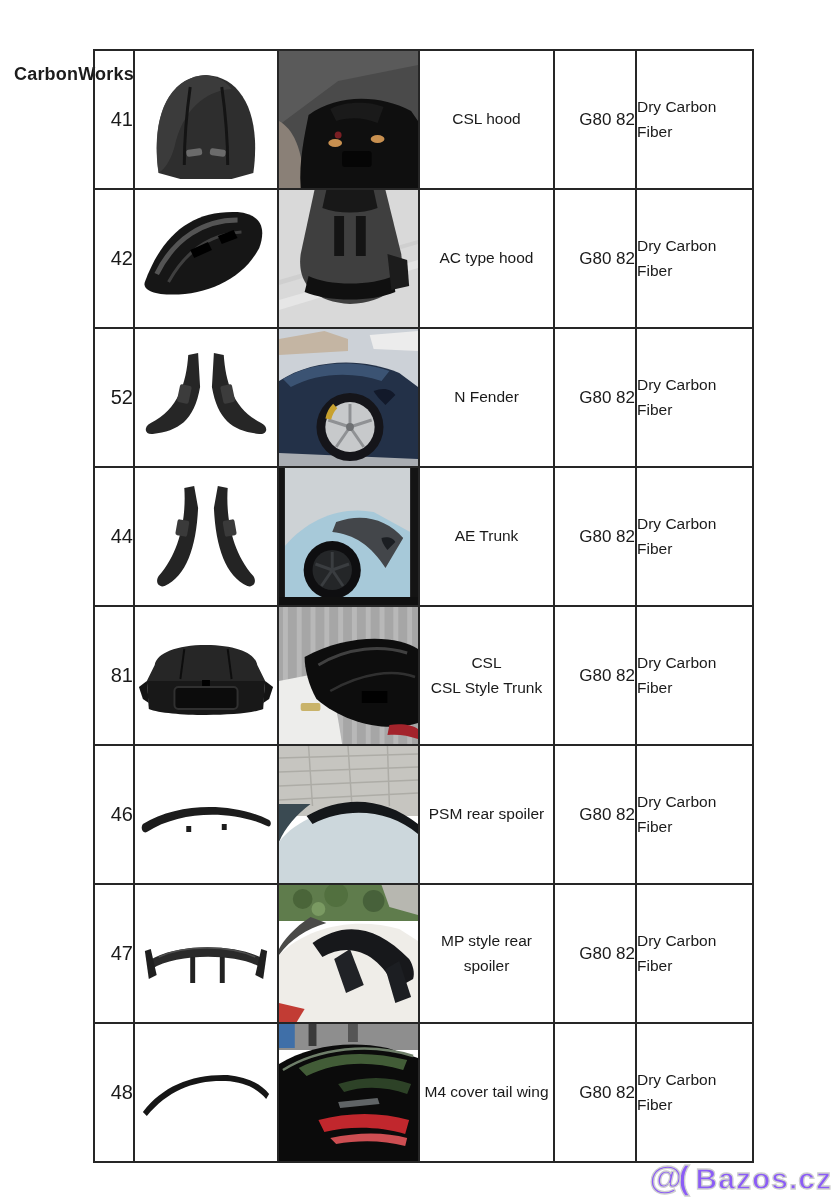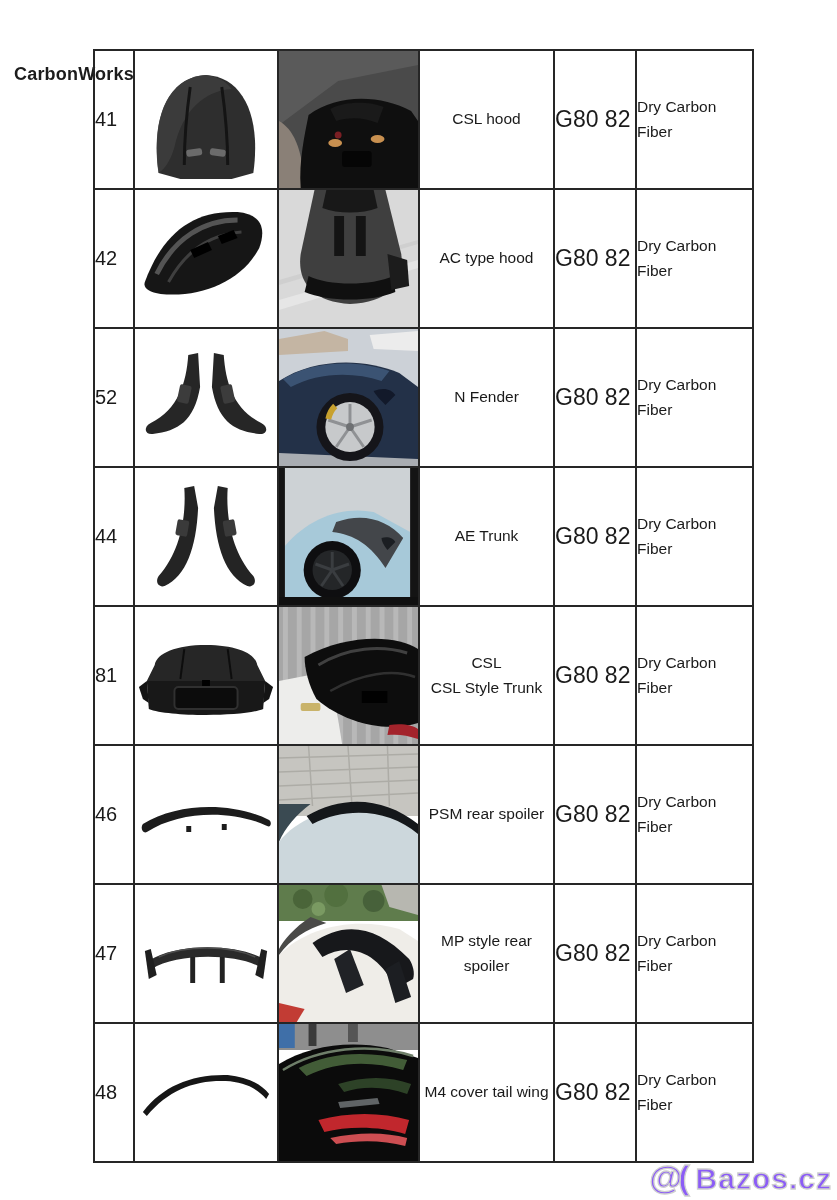--- a/index.html
+++ b/index.html
@@ -10,23 +10,23 @@
   .logo{
     position:absolute;left:14px;top:64px;font-size:18px;font-weight:800;
     color:#1c1c1c;letter-spacing:.2px;white-space:nowrap;
   }
   .logo sup{font-size:8px;font-weight:700;color:#555;}
   table.catalog{
     position:absolute;left:93px;top:49px;border-collapse:collapse;table-layout:fixed;
   }
   table.catalog td{border:2px solid #262626;padding:0;vertical-align:middle;overflow:hidden;}
   tr.part-row{height:137px;}
-  .c-no{font-size:20px;text-align:left;}
+  .c-no{font-size:20px;text-align:right;}
   .c-desc{font-size:15.5px;text-align:center;line-height:1.55;white-space:pre-line;padding:0 8px;margin-top:47px;}
-  .c-model{font-size:23px;text-align:left;}
+  .c-model{font-size:17px;text-align:right;}
   .c-mat{font-size:15.5px;text-align:left;line-height:1.55;padding:0 14px;}
   .ph{width:100%;height:137px;}
   .ph svg{display:block;width:100%;height:100%;}
   .watermark{
     position:absolute;right:5px;bottom:3px;font-size:30px;font-weight:700;
     color:#8b5cf6;-webkit-text-stroke:1.3px #cfcfcf;letter-spacing:1px;white-space:nowrap;
   }
   .watermark .wm-prefix{font-size:34px;letter-spacing:-4px;margin-right:10px;}
 </style>
 </head>

